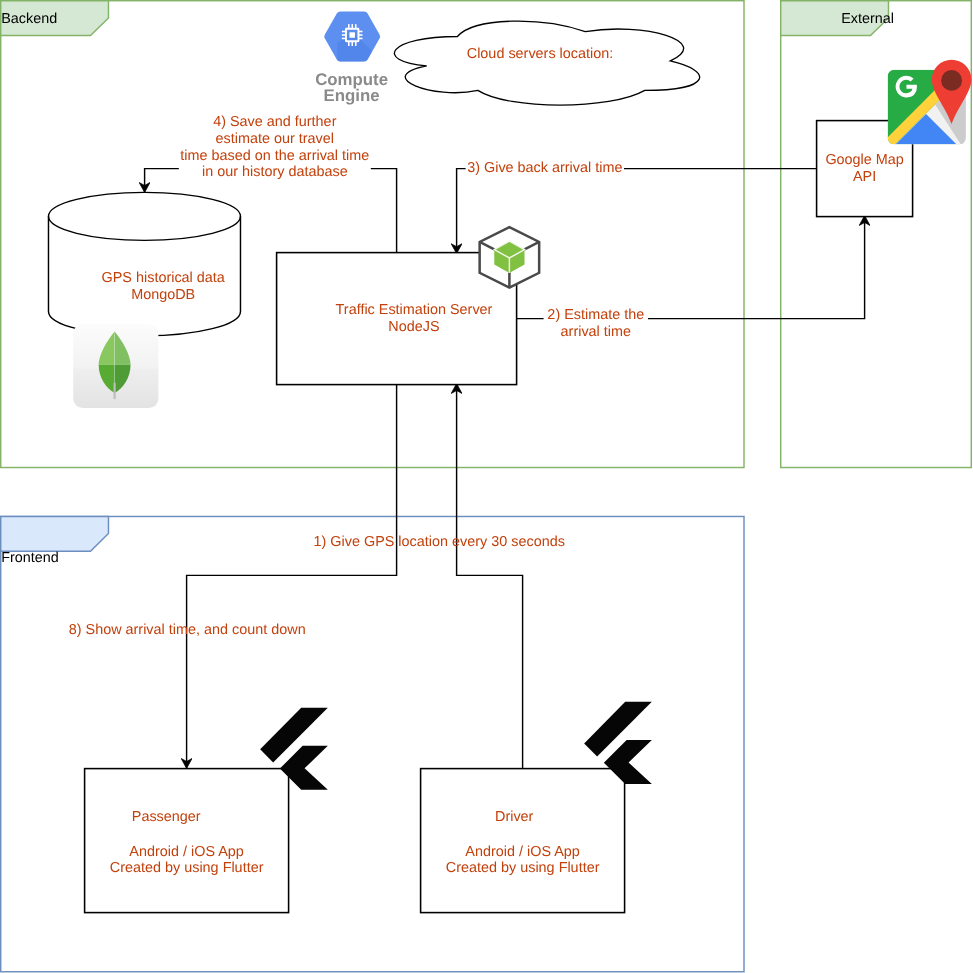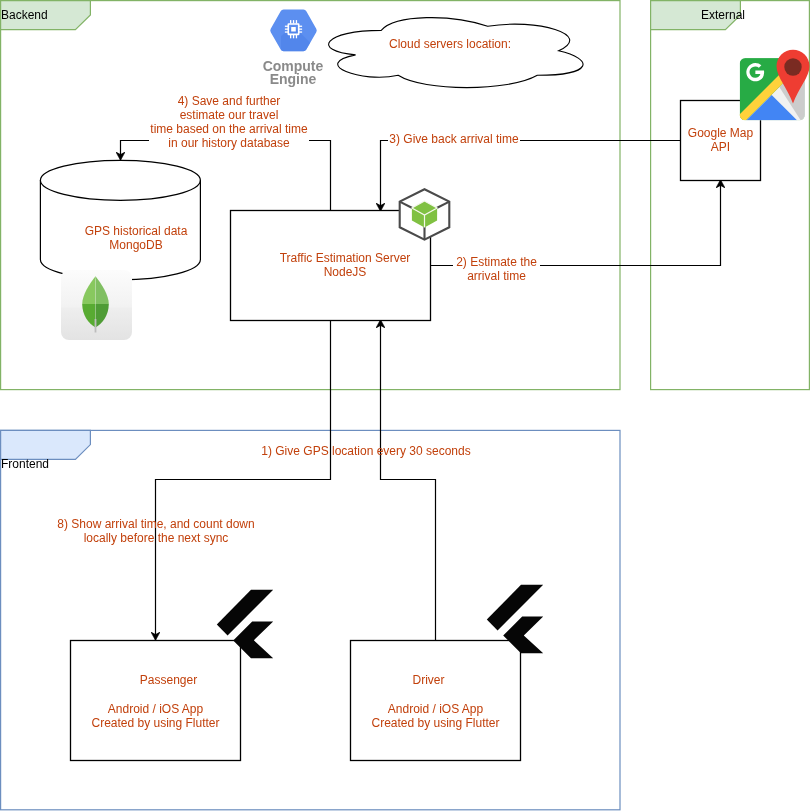--- a/index.html
+++ b/index.html
@@ -188,21 +188,21 @@
 <div class="txt" style="left:230px;top:251px;width:230px;text-align:center;">
   <span>Traffic Estimation Server</span>
   <span>NodeJS</span>
 </div>
 
 <div class="txt" style="left:680px;top:126px;width:81px;">
   <span>Google Map</span>
   <span>API</span>
 </div>
 
-<div class="txt" style="left:86px;top:673px;width:165px;">Passenger</div>
+<div class="txt" style="left:56px;top:673px;width:165px;">Passenger</div>
 <div class="txt" style="left:70px;top:702px;width:171px;">
   <span>Android / iOS App</span>
   <span>Created by using Flutter</span>
 </div>
 
 <div class="txt" style="left:350px;top:673px;width:157px;">Driver</div>
 <div class="txt" style="left:350px;top:702px;width:171px;">
   <span>Android / iOS App</span>
   <span>Created by using Flutter</span>
 </div>
@@ -218,16 +218,15 @@
 
 <div class="txt" style="left:453px;top:255px;width:87px;background:#fff;">
   <span>2) Estimate the</span>
   <span>arrival time</span>
 </div>
 
 <div class="txt" style="left:255px;top:444px;width:222px;">1) Give GPS location every 30 seconds</div>
 
 <div class="txt" style="left:50px;top:517px;width:212px;">
   <span>8) Show arrival time, and count down</span>
-  <span>locally before the next sync</span>
 </div>
 
 </div>
 
 </body></html>

